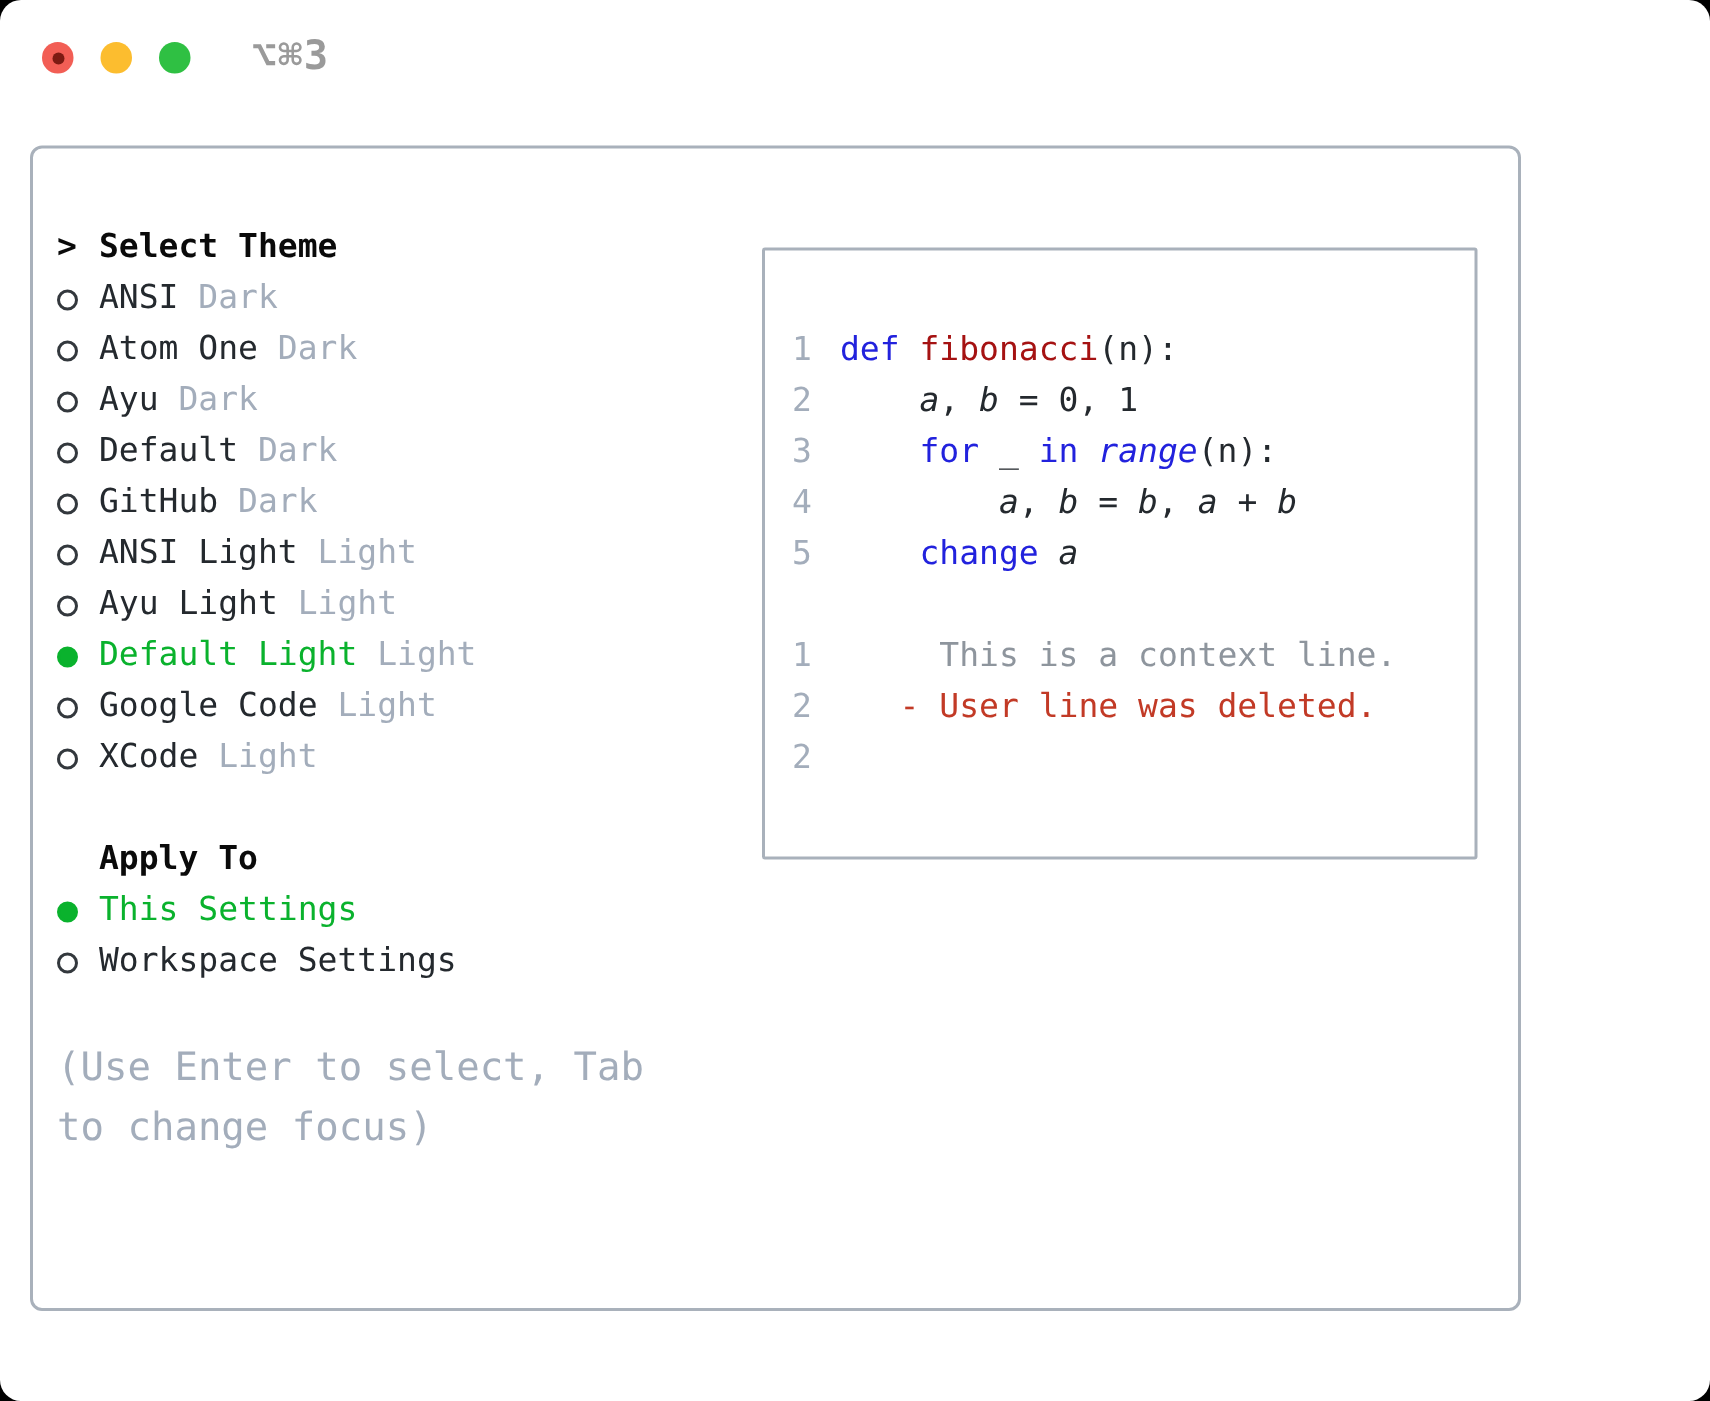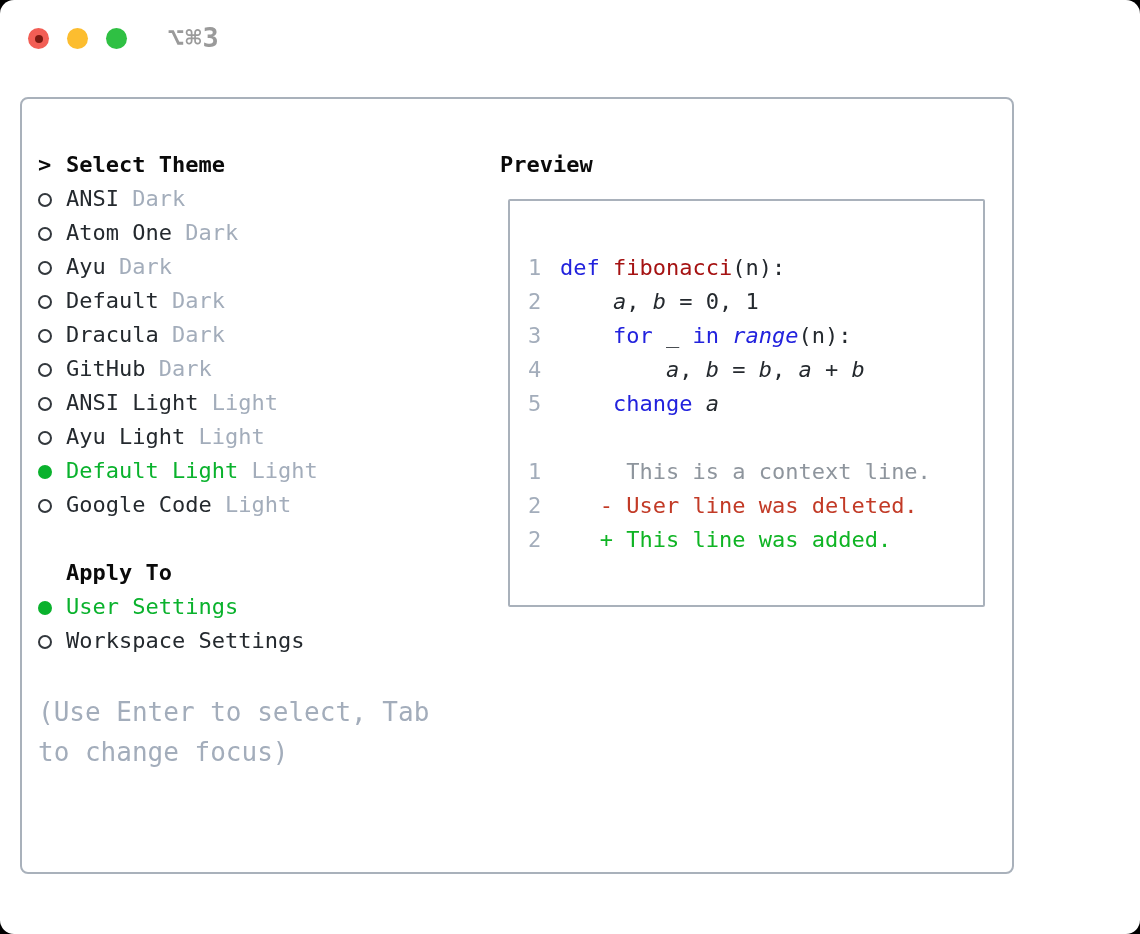--- a/index.html
+++ b/index.html
@@ -107,26 +107,20 @@
           <div class="row">
             <span class="marker">
               <span class="radio"></span>
             </span>
             <span class="label"><span class="nm">Default</span><span class="sfx"> Dark</span></span>
           </div>
           <div class="row">
             <span class="marker">
               <span class="radio"></span>
             </span>
-            <span class="label"><span class="nm">Dracula</span><span class="sfx"> Dark</span></span>
-          </div>
-          <div class="row">
-            <span class="marker">
-              <span class="radio"></span>
-            </span>
             <span class="label"><span class="nm">GitHub</span><span class="sfx"> Dark</span></span>
           </div>
           <div class="row">
             <span class="marker">
               <span class="radio"></span>
             </span>
             <span class="label"><span class="nm">ANSI Light</span><span class="sfx"> Light</span></span>
           </div>
           <div class="row">
             <span class="marker">
@@ -138,52 +132,57 @@
             <span class="marker">
               <span class="radio on"></span>
             </span>
             <span class="label sel"><span class="nm">Default Light</span><span class="sfx"> Light</span></span>
           </div>
           <div class="row">
             <span class="marker">
               <span class="radio"></span>
             </span>
             <span class="label"><span class="nm">Google Code</span><span class="sfx"> Light</span></span>
+          </div>
+          <div class="row">
+            <span class="marker">
+              <span class="radio"></span>
+            </span>
+            <span class="label"><span class="nm">XCode</span><span class="sfx"> Light</span></span>
           </div>
         </div>
 
       <div class="spacer"></div>
 
       <div class="row">
         <span class="marker"></span>
         <span class="h">Apply To</span>
       </div>
 
       <div id="apply-list">
           <div class="row">
             <span class="marker">
               <span class="radio on"></span>
             </span>
-            <span class="label sel"><span class="nm">User Settings</span></span>
+            <span class="label sel"><span class="nm">This Settings</span></span>
           </div>
           <div class="row">
             <span class="marker">
               <span class="radio"></span>
             </span>
             <span class="label"><span class="nm">Workspace Settings</span></span>
           </div>
         </div>
 
       <div class="spacer"></div>
 
       <div class="hint">(Use Enter to select, Tab to change focus)</div>
     </div>
 
     <div class="right">
-      <div class="preview-title">Preview</div>
       <div class="preview-box">
         <div id="code-lines">
             <div class="cl">
               <span class="ln">1</span>
               <span class="cc"><span class="c-kw">def</span><span> </span><span class="c-fn">fibonacci</span><span>(n):</span></span>
             </div>
             <div class="cl">
               <span class="ln">2</span>
               <span class="cc"><span>    </span><span class="c-var">a</span><span>, </span><span class="c-var">b</span><span> = 0, 1</span></span>
             </div>
@@ -206,20 +205,19 @@
             <div class="cl">
               <span class="ln">1</span>
               <span class="cc"><span class="c-ctx">     This is a context line.</span></span>
             </div>
             <div class="cl">
               <span class="ln">2</span>
               <span class="cc"><span class="c-del">   - User line was deleted.</span></span>
             </div>
             <div class="cl">
               <span class="ln">2</span>
-              <span class="cc"><span class="c-add">   + This line was added.</span></span>
             </div>
           </div>
       </div>
     </div>
 
   </div>
 </div>
 
 </body></html>

